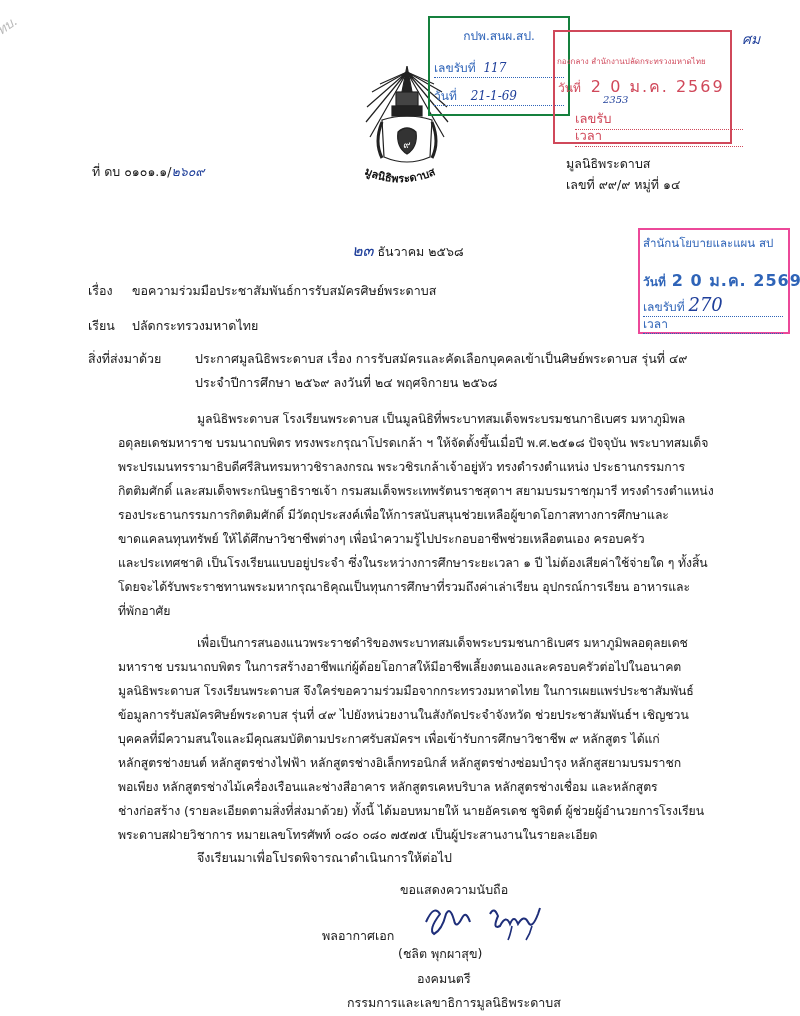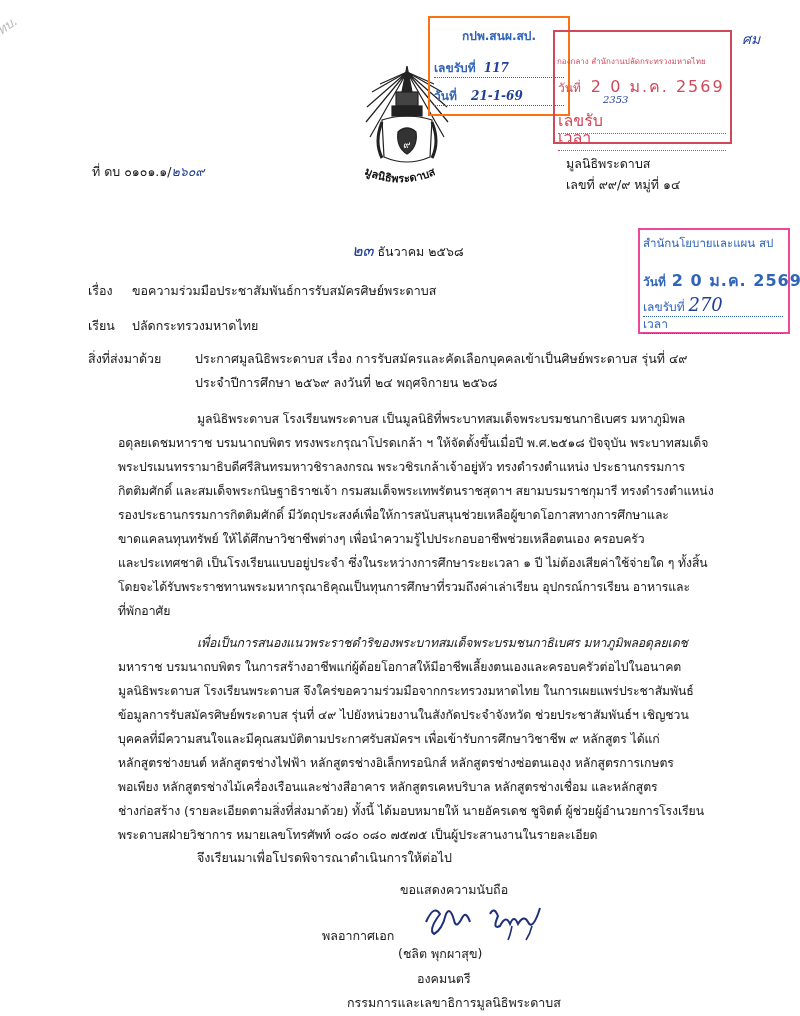--- a/index.html
+++ b/index.html
@@ -13,34 +13,34 @@
   .handwrite { font-family: "DejaVu Serif", serif; font-style: italic; }
 
   
   .scribble { left: 0; top: 8px; width: 40px; height: 40px; color: #b8b8b8; font-size: 13px; transform: rotate(-35deg); }
 
   
   .emblem { left: 352px; top: 62px; width: 110px; height: 130px; }
 
   
   .stamp-blue1 {
-    left: 428px; top: 16px; width: 138px; height: 96px; border: 2px solid #f97316; color: #2f64b8; font-weight: bold;
+    left: 428px; top: 16px; width: 138px; height: 96px; border: 2px solid #15803d; color: #2f64b8;
   }
   .stamp-blue1 .s-title { position: absolute; left: 0; width: 100%; top: 8px; text-align: center; font-size: 12px; }
   .stamp-blue1 .s-row { position: absolute; left: 4px; font-size: 12px; width: 130px; border-bottom: 1px dotted #2f64b8; }
 
   
   .stamp-red {
     left: 553px; top: 30px; width: 175px; height: 110px; border: 2.5px solid #d0485a; color: #d0485a;
   }
   .stamp-red .r-title { position: absolute; left: 0; width: 100%; top: 6px; text-align: center; font-size: 12.5px; font-weight: bold; }
   .stamp-red .r-sub { position: absolute; left: 2px; top: 23px; font-size: 8px; white-space: nowrap; }
   .stamp-red .r-date { position: absolute; left: 3px; top: 42px; font-size: 16px; letter-spacing: 2px; white-space: nowrap; }
   .stamp-red .r-date .lbl { font-size: 12px; letter-spacing: 0; margin-right: 10px; }
-  .stamp-red .r-row { position: absolute; left: 3px; font-size: 16px; width: 168px; border-bottom: 1px dotted #d0485a; }
+  .stamp-red .r-row { position: absolute; left: 20px; font-size: 13px; width: 168px; border-bottom: 1px dotted #d0485a; }
 
   
   .stamp-blue2 {
     left: 638px; top: 228px; width: 148px; height: 102px; border: 2px solid #ec4899; color: #2f64b8;
   }
   .stamp-blue2 .b-title { position: absolute; left: 3px; top: 4px; font-size: 11.5px; white-space: nowrap; }
   .stamp-blue2 .b-date { position: absolute; left: 3px; top: 38px; font-size: 16px; font-weight: bold; white-space: nowrap; letter-spacing: 1px; }
   .stamp-blue2 .b-date .lbl { font-size: 12px; letter-spacing: 0; margin-right: 6px; }
   .stamp-blue2 .b-row { position: absolute; left: 3px; font-size: 12px; width: 140px; border-bottom: 1px dotted #2f64b8; }
   .ink-blue { color: #1f3f9a; }
@@ -140,26 +140,26 @@
   <div class="body-line" style="top:457px;">พระปรเมนทรรามาธิบดีศรีสินทรมหาวชิราลงกรณ พระวชิรเกล้าเจ้าอยู่หัว ทรงดำรงตำแหน่ง ประธานกรรมการ</div>
   <div class="body-line" style="top:481px;">กิตติมศักดิ์ และสมเด็จพระกนิษฐาธิราชเจ้า กรมสมเด็จพระเทพรัตนราชสุดาฯ สยามบรมราชกุมารี ทรงดำรงตำแหน่ง</div>
   <div class="body-line" style="top:505px;">รองประธานกรรมการกิตติมศักดิ์  มีวัตถุประสงค์เพื่อให้การสนับสนุนช่วยเหลือผู้ขาดโอกาสทางการศึกษาและ</div>
   <div class="body-line" style="top:529px;">ขาดแคลนทุนทรัพย์ ให้ได้ศึกษาวิชาชีพต่างๆ เพื่อนำความรู้ไปประกอบอาชีพช่วยเหลือตนเอง ครอบครัว</div>
   <div class="body-line" style="top:553px;">และประเทศชาติ  เป็นโรงเรียนแบบอยู่ประจำ ซึ่งในระหว่างการศึกษาระยะเวลา ๑ ปี ไม่ต้องเสียค่าใช้จ่ายใด ๆ ทั้งสิ้น</div>
   <div class="body-line" style="top:577px;">โดยจะได้รับพระราชทานพระมหากรุณาธิคุณเป็นทุนการศึกษาที่รวมถึงค่าเล่าเรียน อุปกรณ์การเรียน อาหารและ</div>
   <div class="body-line" style="top:601px;">ที่พักอาศัย</div>
 </div>
 
 <div>
-  <div class="body-line" style="left:197px;top:633px;font-style:italic;">เพื่อเป็นการสนองแนวพระราชดำริของพระบาทสมเด็จพระบรมชนกาธิเบศร มหาภูมิพลอดุลยเดช</div>
+  <div class="body-line" style="left:197px;top:633px;">เพื่อเป็นการสนองแนวพระราชดำริของพระบาทสมเด็จพระบรมชนกาธิเบศร มหาภูมิพลอดุลยเดช</div>
   <div class="body-line" style="top:657px;">มหาราช บรมนาถบพิตร ในการสร้างอาชีพแก่ผู้ด้อยโอกาสให้มีอาชีพเลี้ยงตนเองและครอบครัวต่อไปในอนาคต</div>
   <div class="body-line" style="top:681px;">มูลนิธิพระดาบส โรงเรียนพระดาบส จึงใคร่ขอความร่วมมือจากกระทรวงมหาดไทย ในการเผยแพร่ประชาสัมพันธ์</div>
   <div class="body-line" style="top:705px;">ข้อมูลการรับสมัครศิษย์พระดาบส รุ่นที่ ๔๙ ไปยังหน่วยงานในสังกัดประจำจังหวัด ช่วยประชาสัมพันธ์ฯ เชิญชวน</div>
   <div class="body-line" style="top:729px;">บุคคลที่มีความสนใจและมีคุณสมบัติตามประกาศรับสมัครฯ เพื่อเข้ารับการศึกษาวิชาชีพ ๙ หลักสูตร ได้แก่</div>
-  <div class="body-line" style="top:753px;">หลักสูตรช่างยนต์  หลักสูตรช่างไฟฟ้า  หลักสูตรช่างอิเล็กทรอนิกส์  หลักสูตรช่างซ่อตนเองุง  หลักสูตรการเกษตร</div>
+  <div class="body-line" style="top:753px;">หลักสูตรช่างยนต์  หลักสูตรช่างไฟฟ้า  หลักสูตรช่างอิเล็กทรอนิกส์  หลักสูตรช่างซ่อมบำรุง  หลักสูสยามบรมราชก</div>
   <div class="body-line" style="top:777px;">พอเพียง หลักสูตรช่างไม้เครื่องเรือนและช่างสีอาคาร หลักสูตรเคหบริบาล หลักสูตรช่างเชื่อม และหลักสูตร</div>
   <div class="body-line" style="top:801px;">ช่างก่อสร้าง (รายละเอียดตามสิ่งที่ส่งมาด้วย) ทั้งนี้ ได้มอบหมายให้ นายอัครเดช ชูจิตต์ ผู้ช่วยผู้อำนวยการโรงเรียน</div>
   <div class="body-line" style="top:825px;">พระดาบสฝ่ายวิชาการ หมายเลขโทรศัพท์ ๐๘๐ ๐๘๐ ๗๕๗๕ เป็นผู้ประสานงานในรายละเอียด</div>
 </div>
 
 <div class="abs txt" style="left:197px;top:850px;text-align:right;">จึงเรียนมาเพื่อโปรดพิจารณาดำเนินการให้ต่อไป</div>
 
 <div class="abs txt" style="left:400px;top:882px;">ขอแสดงความนับถือ</div>
 <div class="abs txt" style="left:322px;top:928px;">พลอากาศเอก</div>
 <div class="abs handwrite ink-blue" style="left:420px;top:900px;font-size:26px;color:#1f2f7a;letter-spacing:-1px;">

